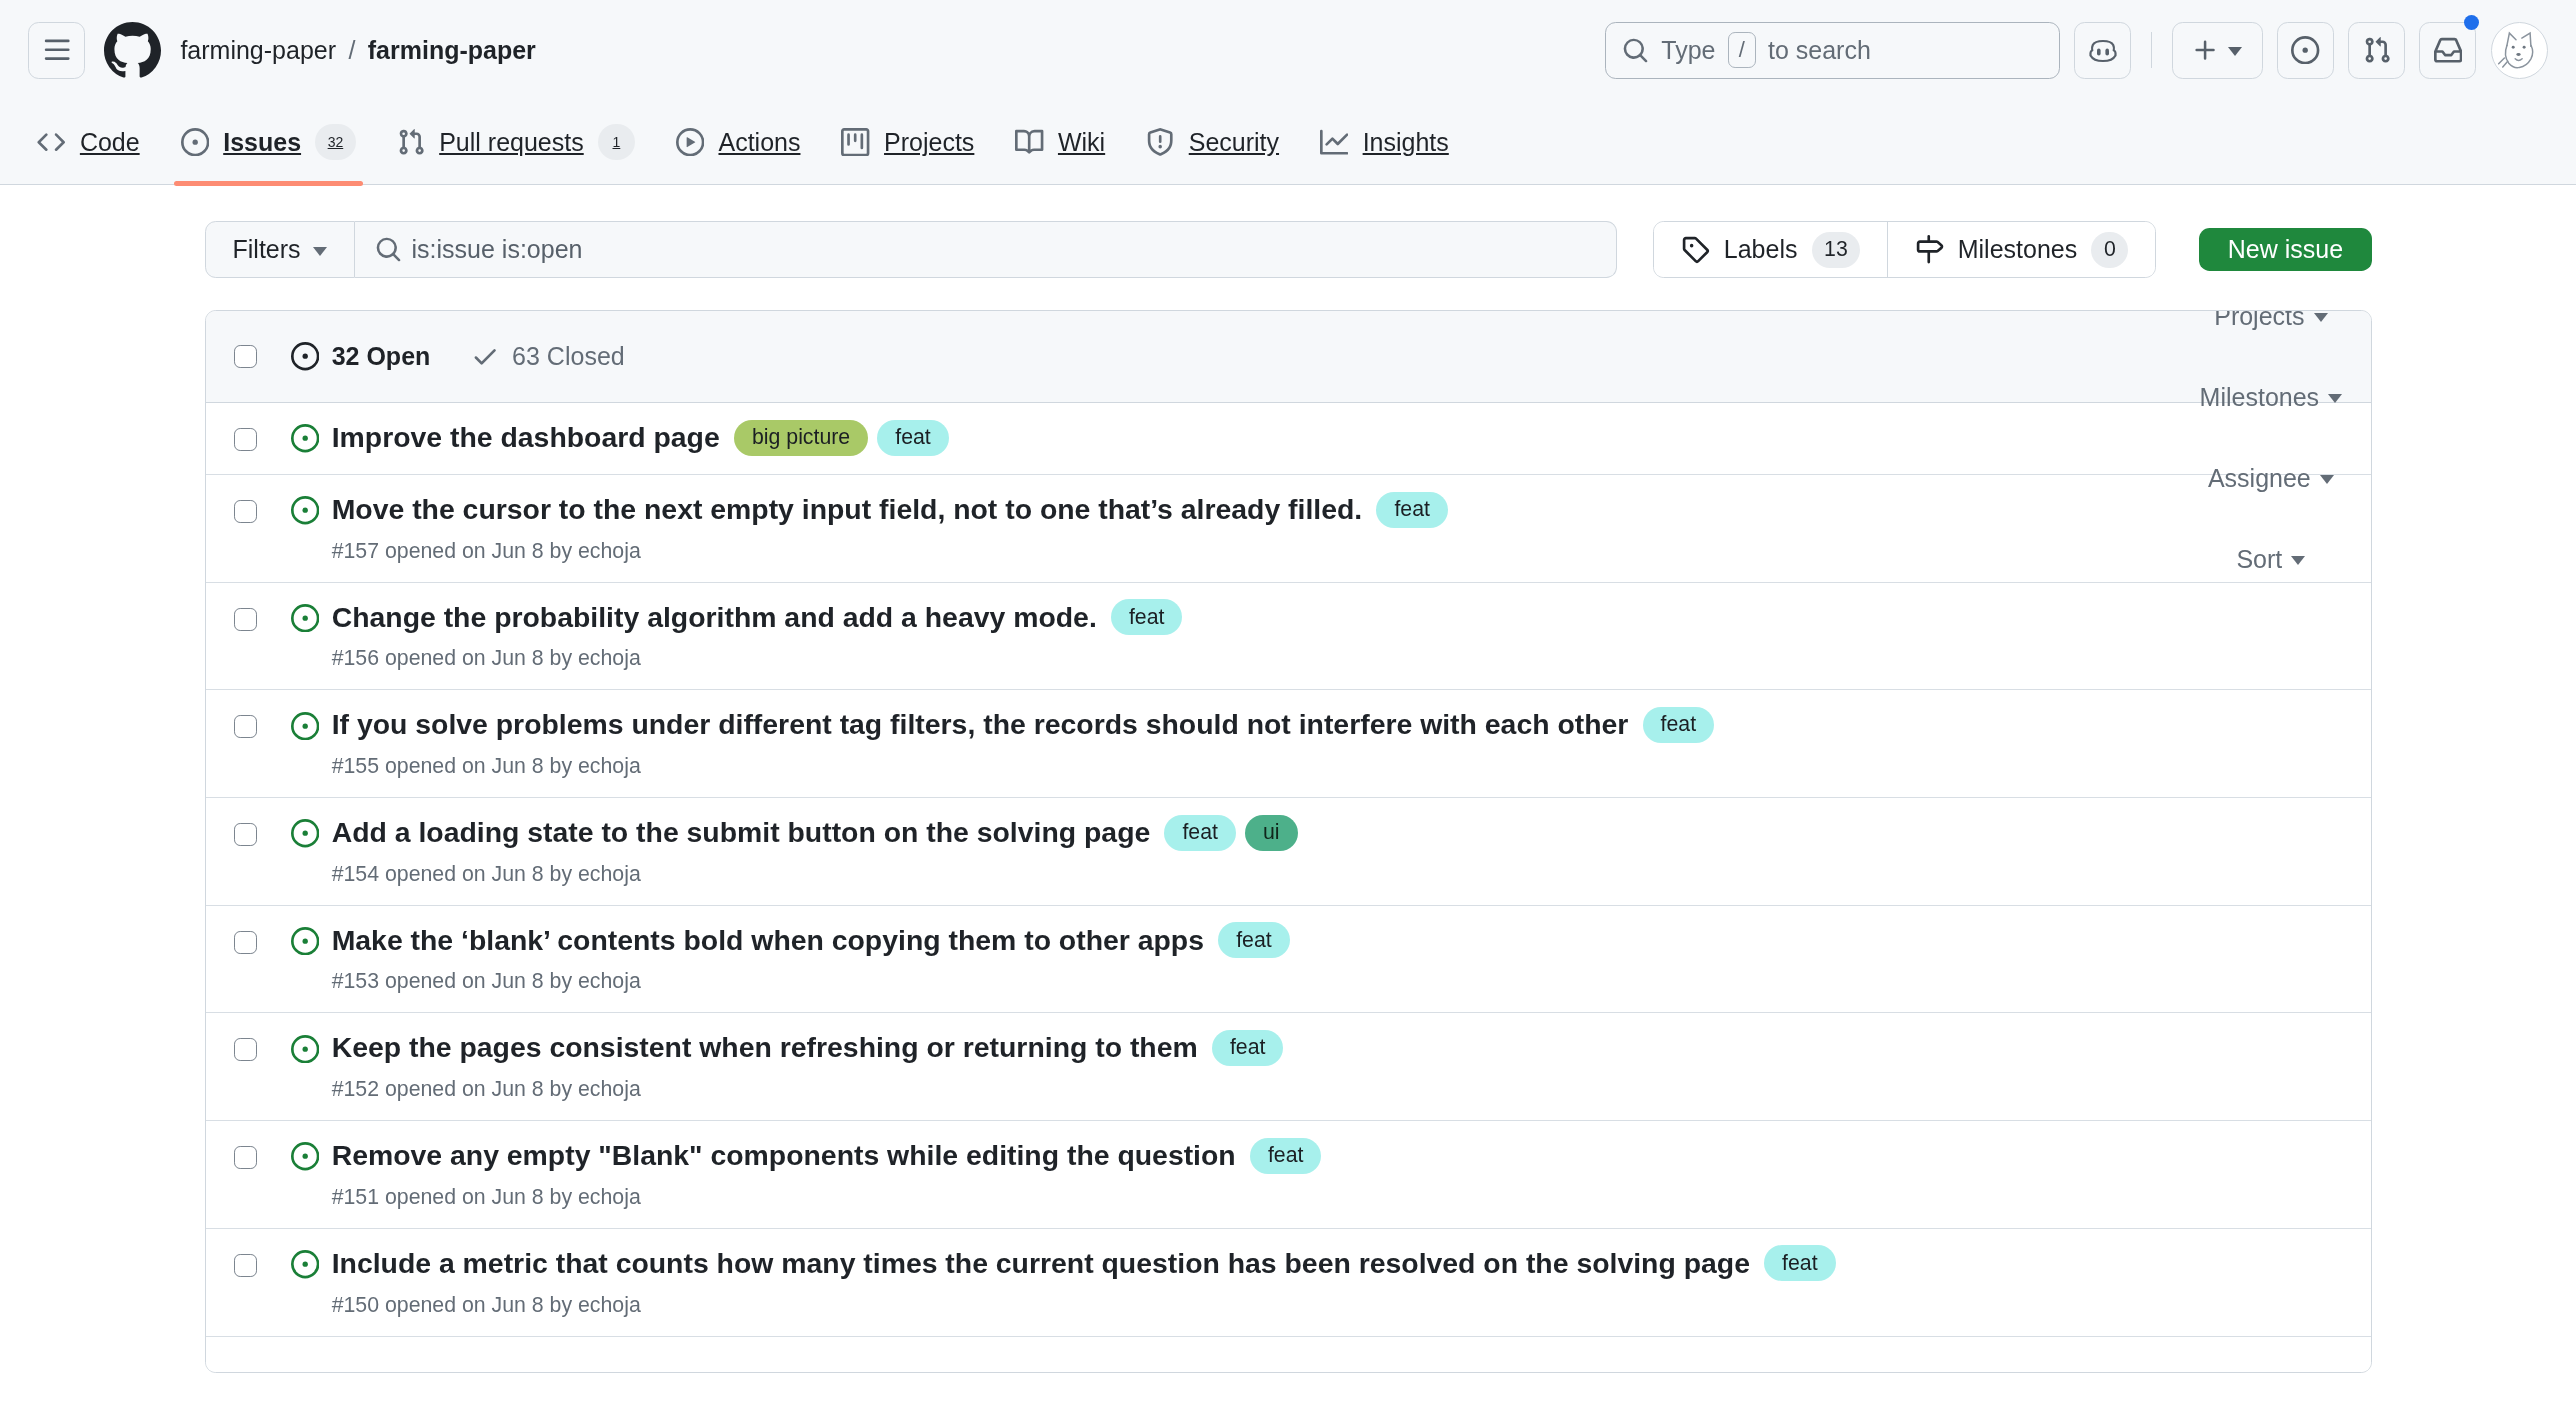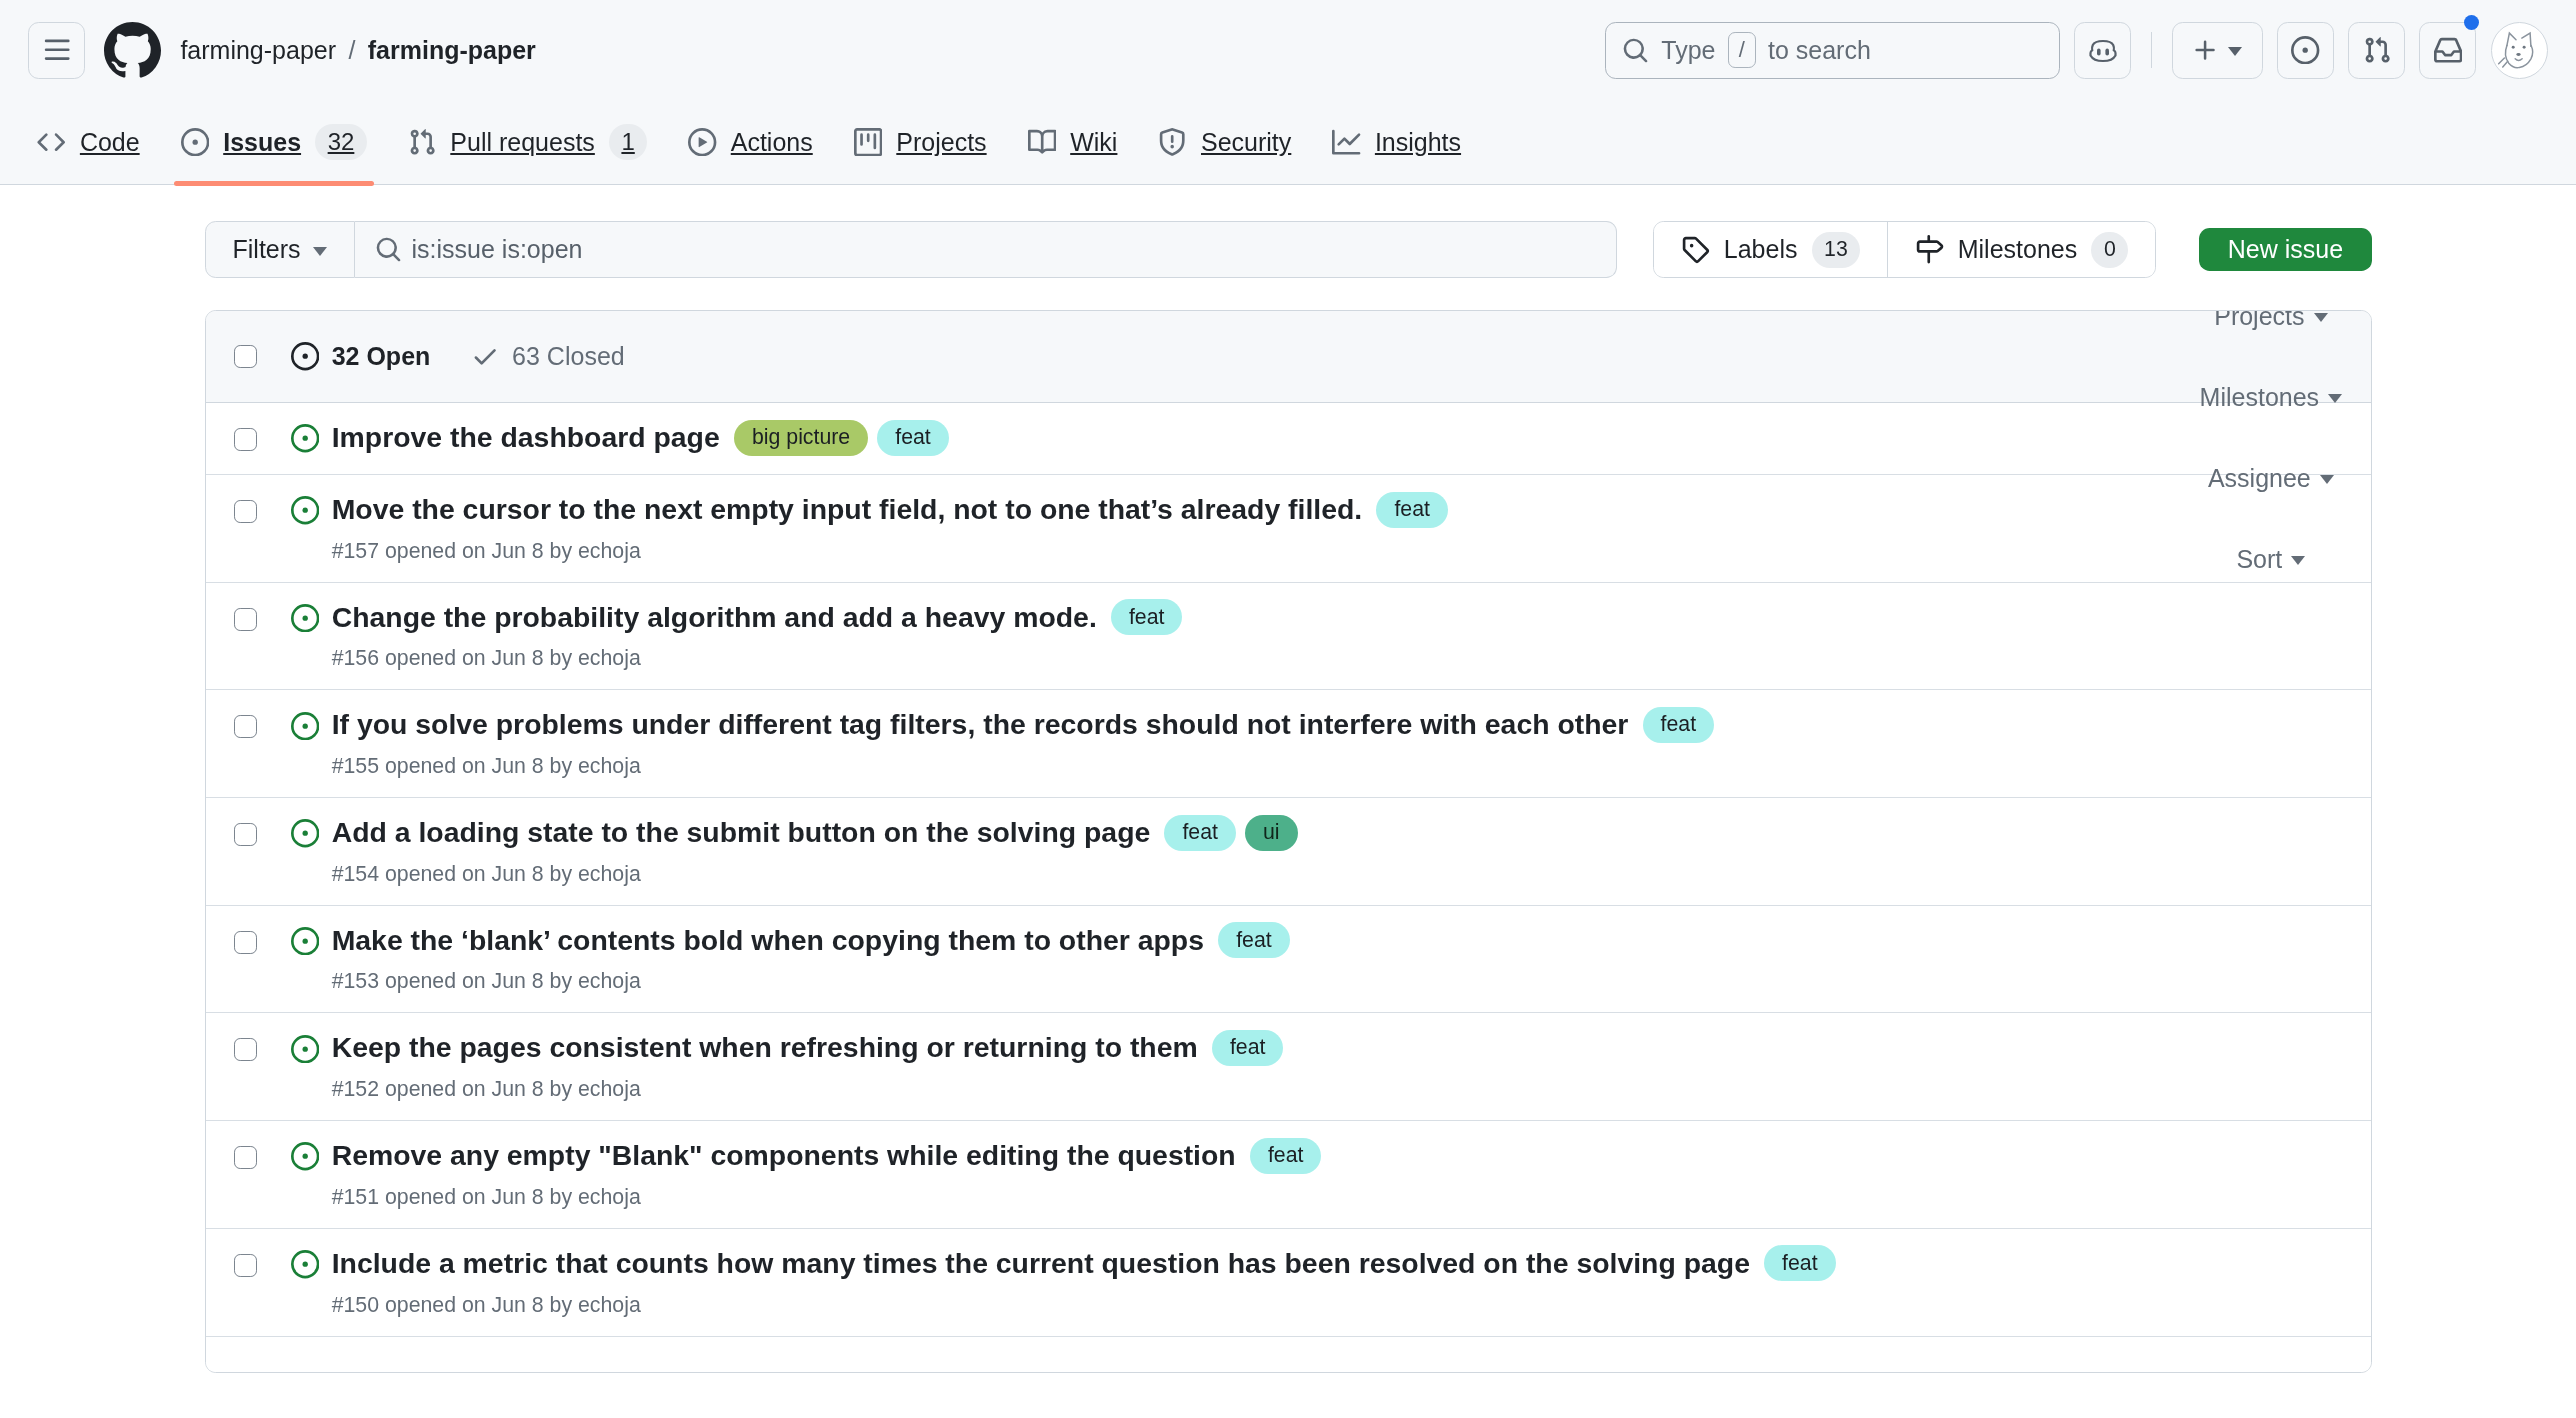--- a/index.html
+++ b/index.html
@@ -45,21 +45,21 @@
   .repo-nav { display:flex; align-items:stretch; height:85px; background:#f6f8fa;
     border-bottom:1.8px solid #d0d7de; padding:0 21.3px; gap:9px;text-decoration:underline; }
   .nav-tab { position:relative; display:flex; align-items:center; gap:14.2px; padding:0 16px;
     font-size:25px; color:#1f2328; background:none; border:none; cursor:pointer;
     font-family:inherit; }
   .nav-tab .tab-icon { color:#636c76; flex:none; }
   .nav-tab.active { font-weight:700; }
   .nav-tab.active::after { content:""; position:absolute; left:9px; right:9px; bottom:-1.8px;
     height:5.3px; border-radius:5.3px; background:#fd8c73; }
   .tab-count { background:#e9ecef; color:#1f2328; font-weight:400; border-radius:888px;
-    min-width:37px; height:36px; padding:0 12.4px; font-size:24px;
+    min-width:37px; height:36px; padding:0 12.4px; font-size:14px;
     display:flex; align-items:center; justify-content:center; }
 
   
   main { width:2167px; margin:0 auto; padding-top:36px; }
 
   .toolbar { display:flex; align-items:center; }
   .filter-search { flex:1; display:flex; height:57px; margin-right:36px; }
   .filters-btn { display:flex; align-items:center; gap:12.4px; padding:0 27px;
     background:#f6f8fa; border:1.8px solid #d0d7de; border-radius:10.7px 0 0 10.7px;
     font-size:25px; color:#1f2328; cursor:pointer; font-family:inherit; }

